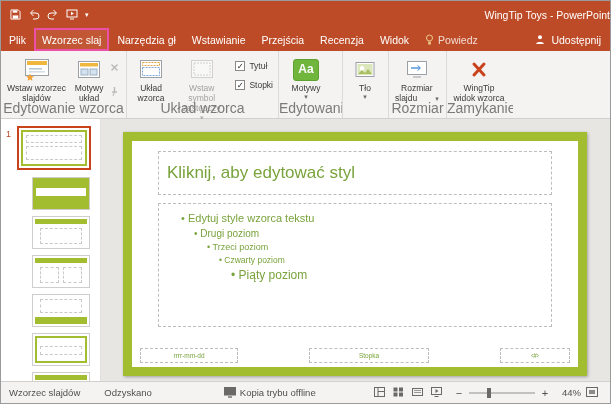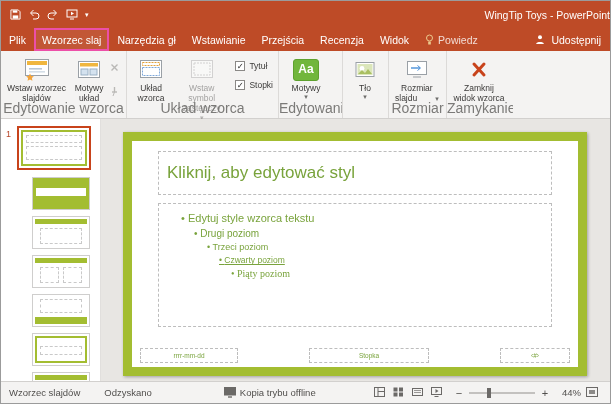--- a/index.html
+++ b/index.html
@@ -48,22 +48,22 @@
   .canvas { position:absolute; left:100px; top:118px; right:0; bottom:22px; background:#E8E6E3; }
   .slide { position:absolute; left:22px; top:13px; width:464px; height:244px; background:#fff; border:9px solid #A3BD31; box-shadow:1px 1px 3px rgba(0,0,0,.3); }
   .ph { position:absolute; border:1px dashed #bdbdbd; }
   .ph-title { left:26px; right:26px; top:10px; height:44px; display:flex; align-items:center; padding-left:8px; font-size:17px; color:#79A33C; }
   .ph-body { left:26px; right:26px; top:62px; bottom:40px; padding:7px 6px; color:#79A33C; }
   .bl { line-height:1.45;margin-left:16px; }
   .bl::before { content:"• "; }
   .bl.l1 { font-size:11px; }
   .bl.l2 { font-size:10px; padding-left:13px; }
   .bl.l3 { font-size:9px;  padding-left:26px; }
-  .bl.l4 { font-size:8.5px; padding-left:38px;text-decoration:underline; }
-  .bl.l5 { font-size:10px;  padding-left:50px;font-family:Liberation Serif, serif; }
+  .bl.l4 { font-size:8.5px; padding-left:38px; }
+  .bl.l5 { font-size:12px;  padding-left:50px; }
   .footrow { position:absolute; left:8px; right:8px; bottom:4px; height:15px; display:flex; justify-content:space-between; }
   .fbox { border:1px dashed #bdbdbd; background:#fff; font-size:6.5px; color:#79A33C; display:flex; align-items:center; justify-content:center; }
   .fbox.date { width:98px; } .fbox.mid { width:120px; } .fbox.num { width:70px; }
 
   
   .statusbar { position:absolute; left:0; right:0; bottom:0; height:22px; background:#F4F3F2; border-top:1px solid #d2d0ce; display:flex; align-items:center; font-size:9.5px; color:#514f4d; }
   .sb-item { padding:0 8px; white-space:nowrap; display:flex; align-items:center; gap:4px; }
   .viewbtns { display:flex; align-items:center; gap:8px; padding:0 6px; }
   .zoomctl { display:flex; align-items:center; gap:5px; padding:0 6px; }
   .zbtn { font-size:11px; color:#514f4d; width:10px; text-align:center; }
@@ -258,21 +258,21 @@
       <div class="glabel">Rozmiar</div>
     </div>
 
     <div class="rgroup" style="width:66px; border-right:none">
       <div class="bigbtn" style="min-width:58px">
         <span class="ic">
             <svg width="22" height="20" viewBox="0 0 22 20">
               <path d="M6 4l10 11M16 4L6 15" stroke="#C8431B" stroke-width="3" stroke-linecap="round"></path>
             </svg>
           </span>
-        <span>Zamknij</span>
+        <span>WingTip</span>
         <span>widok wzorca</span>
       </div>
       <div class="glabel">Zamykanie</div>
     </div>
 
   </div>
 
   <div class="thumbpanel">
     <span class="slidenum">1</span>
     <div class="thumb sel" style="left:16px; top:7px; width:74px; height:44px;">

